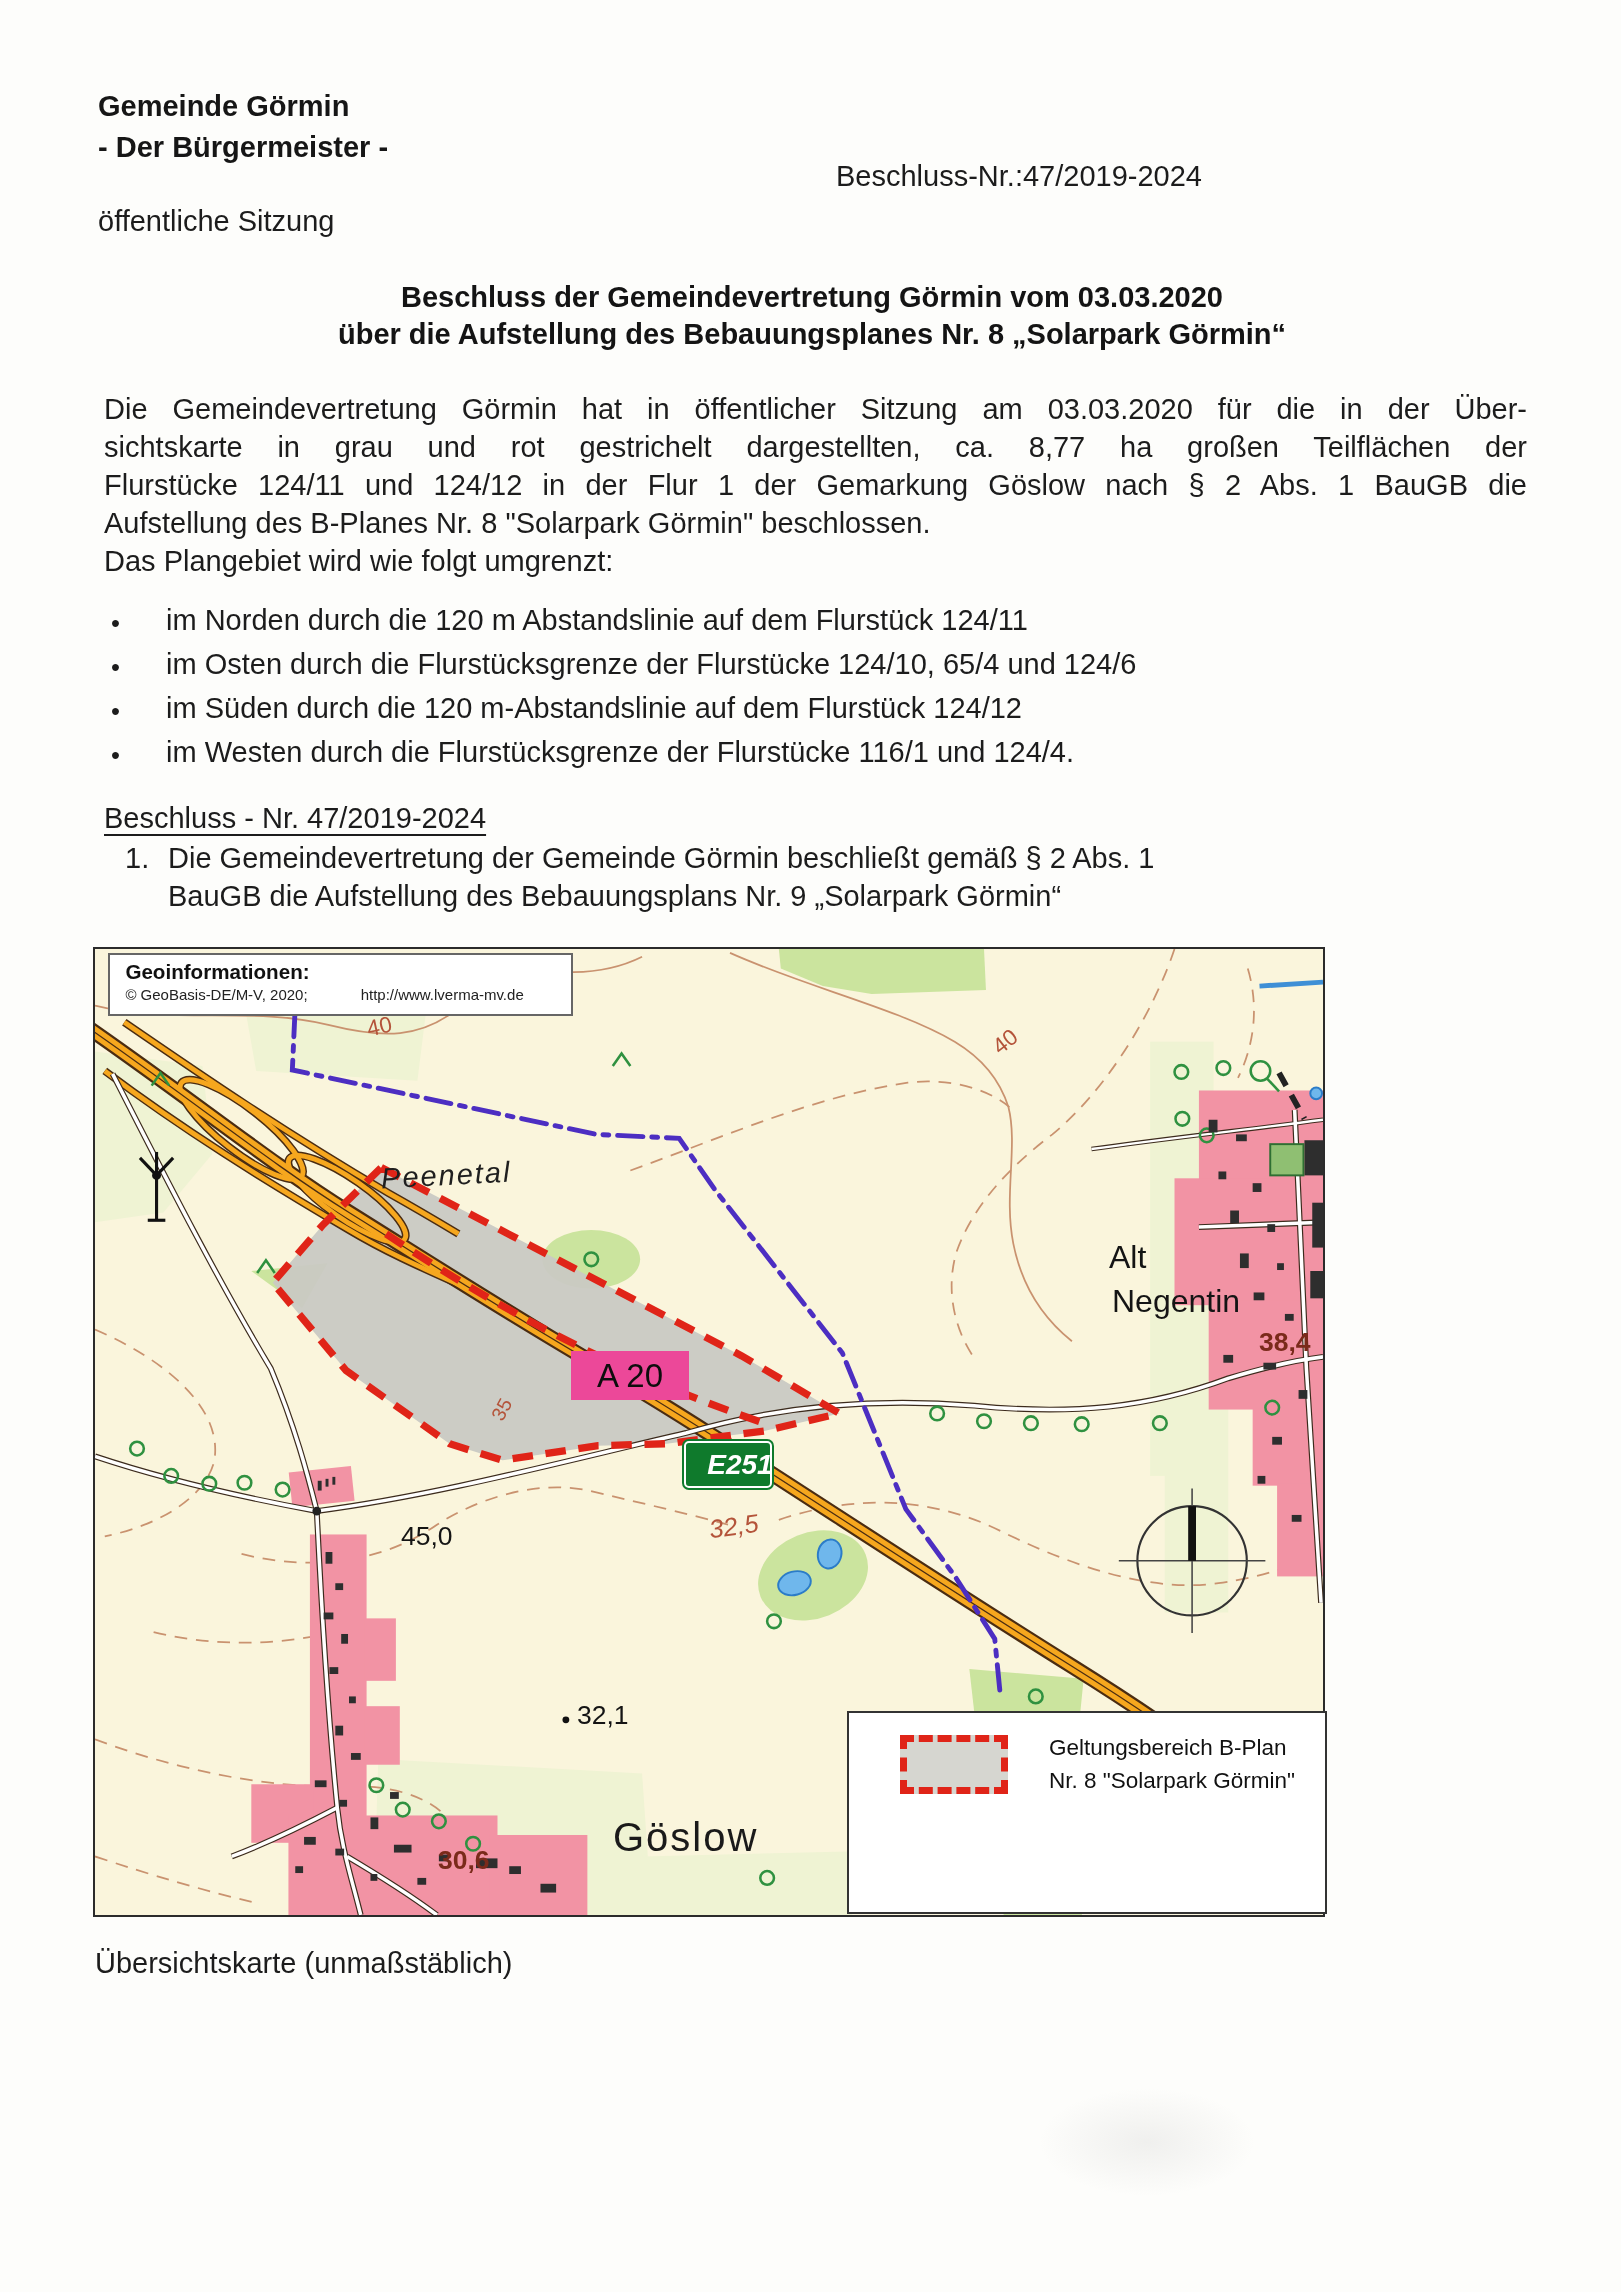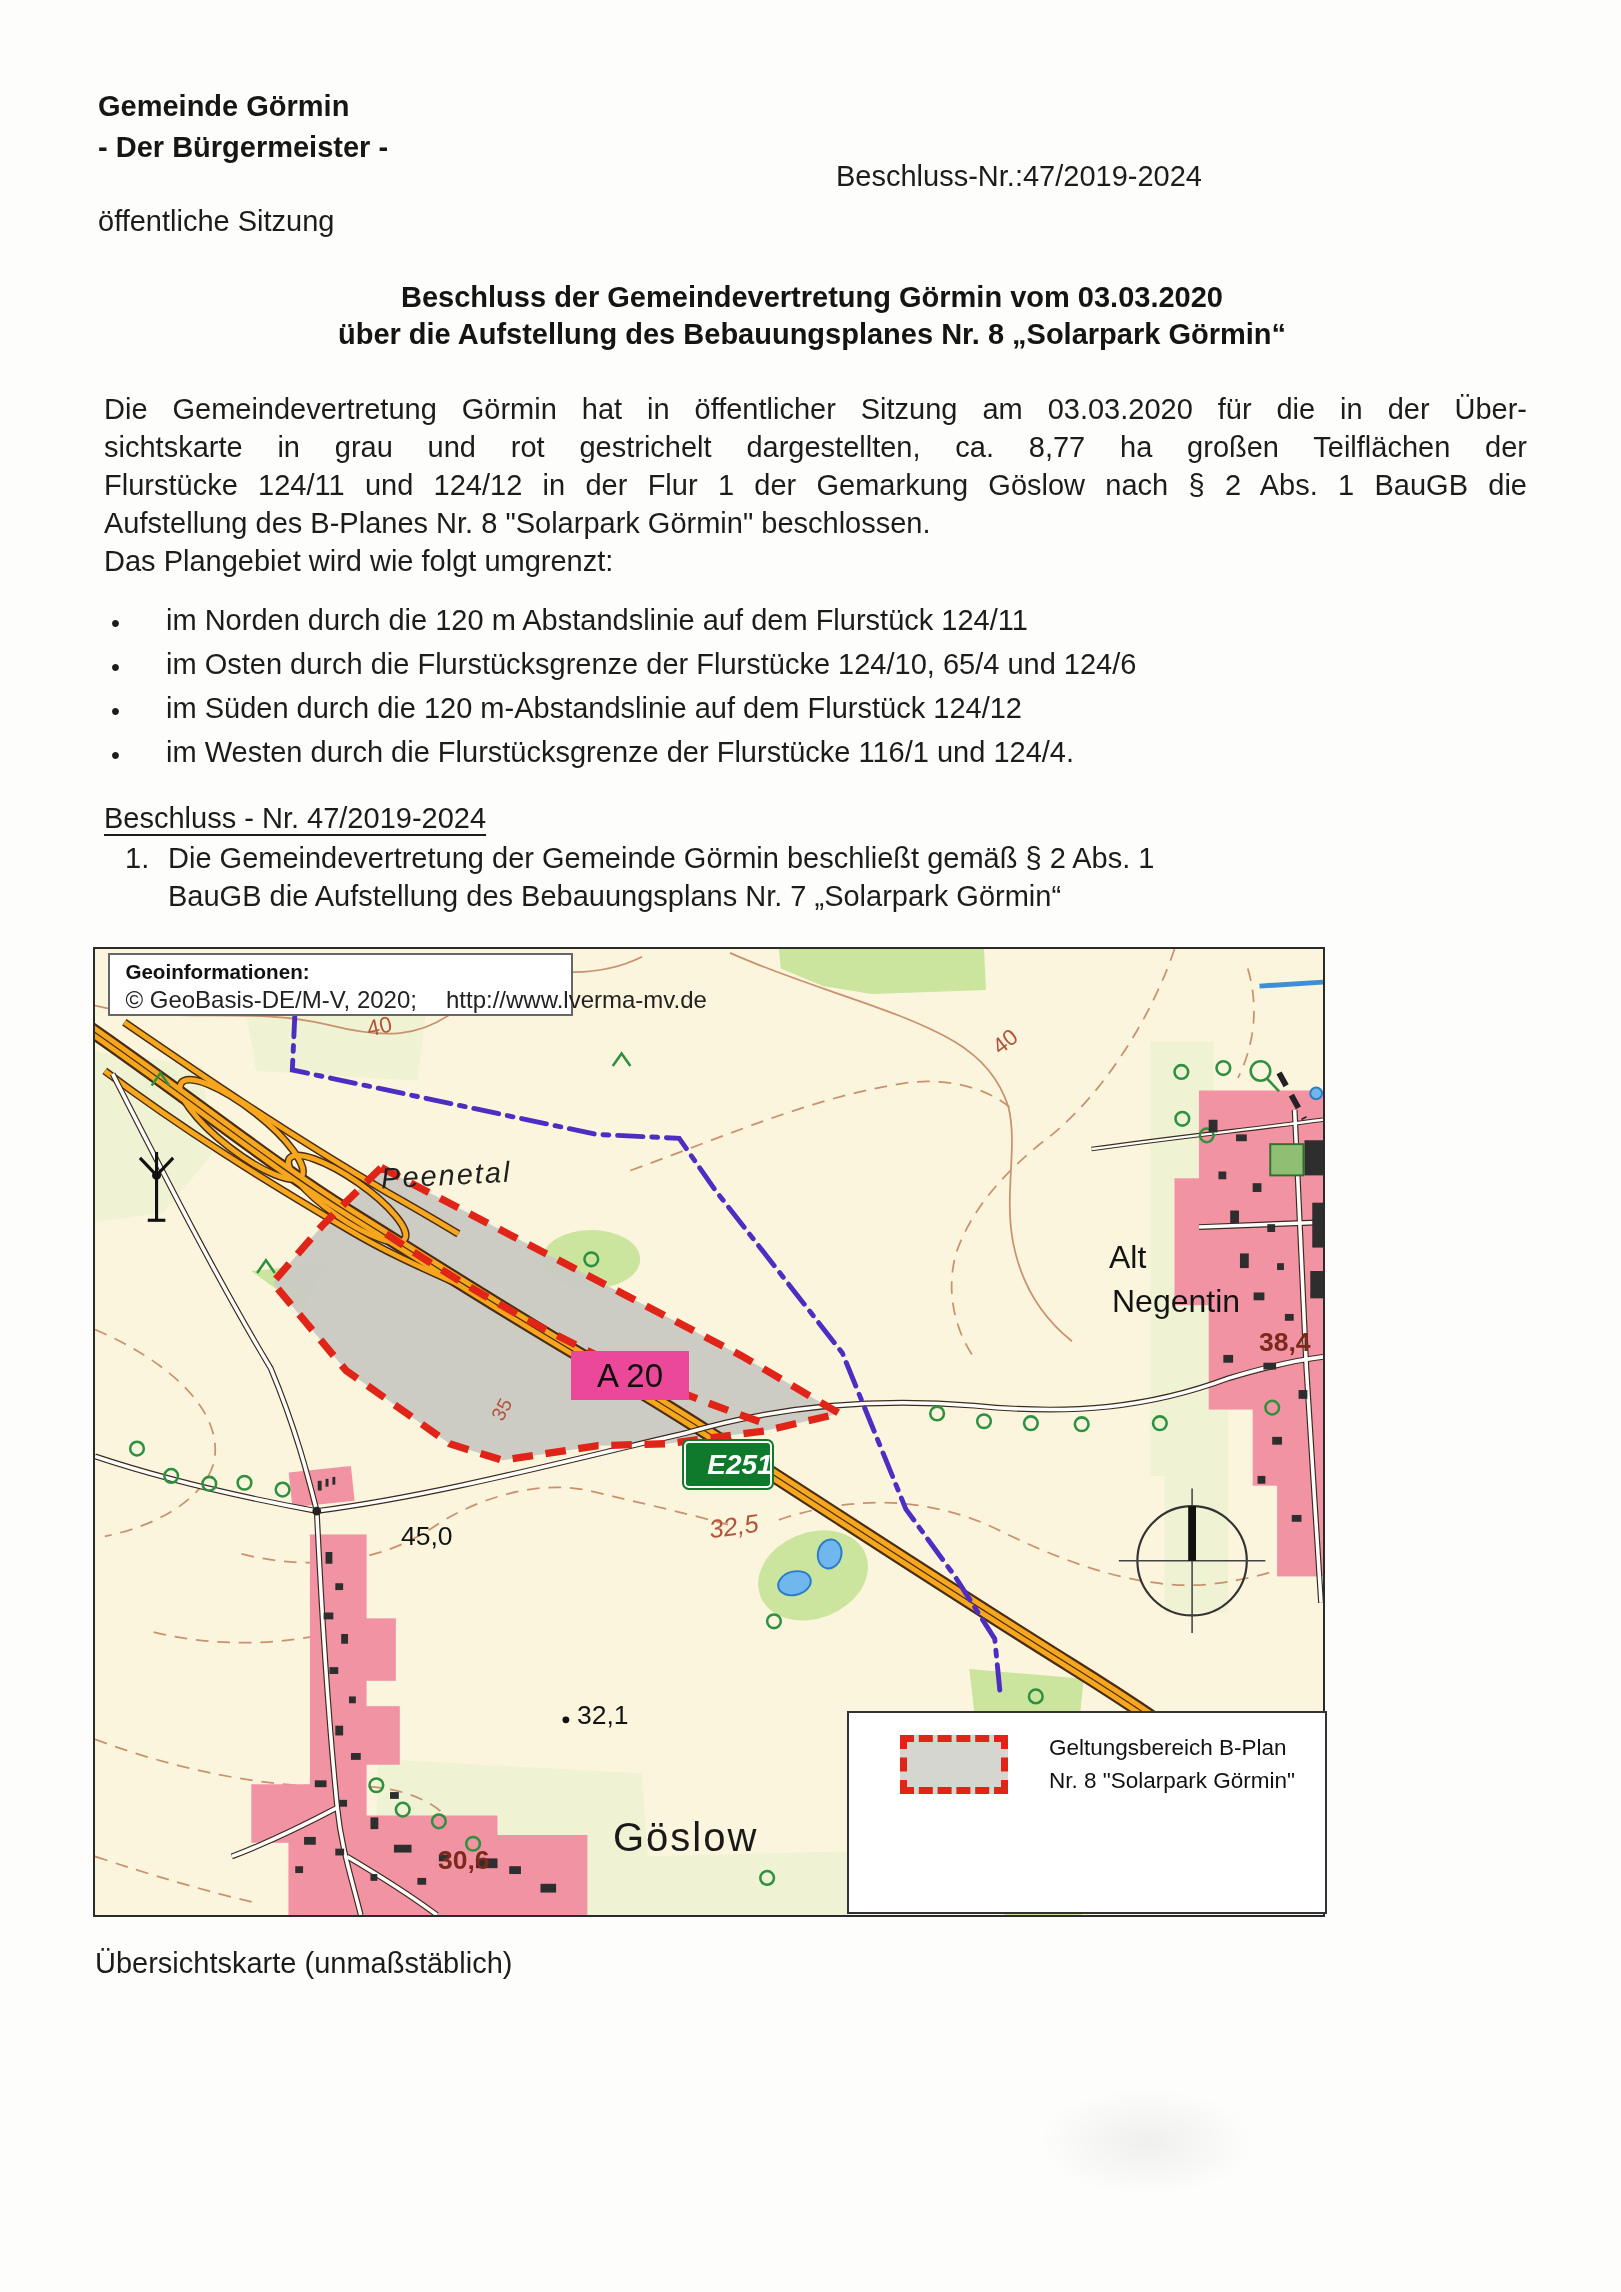--- a/index.html
+++ b/index.html
@@ -25,21 +25,21 @@
   .smudge{left:1039px; top:2088px; width:216px; height:108px; border-radius:50%;
     background:radial-gradient(closest-side, rgba(120,120,120,.10), rgba(120,120,120,0)); }
 
   
   .map{left:93px; top:947px; width:1232px; height:970px; border:2px solid #2b2b2b; box-sizing:border-box; background:#faf5dc;}
   .map svg{position:absolute; left:0; top:0; width:100%; height:100%;}
   .map-label{position:absolute; white-space:nowrap;}
 
   .geo-box{left:12.7px; top:3.9px; width:465px; height:63px; background:#fff; border:2px solid #666; box-sizing:border-box; padding:4.9px 11.8px 0 15.7px;}
   .geo-title{font-size:20.6px; font-weight:bold; color:#111;}
-  .geo-line{font-size:24px; color:#222; margin-top:2px; display:flex;}
+  .geo-line{font-size:15px; color:#222; margin-top:2px; display:flex;gap:24px;}
   .geo-url{margin-left:29px;}
 
   .lbl-peenetal{left:286px; top:210px; font-size:29px; font-style:italic; letter-spacing:2px; color:#1f1f1f; transform:rotate(-3deg);}
   .lbl-a20{left:476px; top:402px; width:118px; height:49px; background:#ec4899; color:#0d0d0d; font-size:33px; display:flex; align-items:center; justify-content:center;}
   .lbl-e251{left:589px; top:492px; width:88px; height:47px; background:var(--sign_green,#0f7a2c); border:2.9px solid #fff; box-shadow:0 0 0 2px var(--sign_green,#0f7a2c); border-radius:4.9px; box-sizing:border-box; color:#fff; font-size:28px; font-weight:bold; font-style:italic; display:flex; align-items:center; justify-content:center;padding-left:24px;}
   .lbl-alt{left:1014px; top:290px; font-size:32px; color:#141414;}
   .lbl-negentin{left:1017px; top:334px; font-size:32px; color:#141414;}
   .lbl-goslow{left:518px; top:866px; font-size:40px; letter-spacing:2px; color:#1a1a1a;}
   .lbl-384{left:1164px; top:378px; font-size:26.5px; font-weight:bold; color:var(--spot_red,#7a2a1a);}
   .lbl-340{left:306px; top:572px; font-size:26.5px; color:#141414;}
@@ -122,21 +122,21 @@
       <span>im Westen durch die Flurstücksgrenze der Flurstücke 116/1 und 124/4.</span>
     </div>
   </div>
 
   <div class="abs dec-head">Beschluss - Nr. 47/2019-2024</div>
 
   <div class="abs dec-item">
     <div class="dec-num">1.</div>
     <div>
       <div>Die Gemeindevertretung der Gemeinde Görmin beschließt gemäß § 2 Abs. 1</div>
-      <div>BauGB die Aufstellung des Bebauungsplans Nr. 7 „Solarpark Görmin“</div>
+      <div>BauGB die Aufstellung des Bebauungsplans Nr. 9 „Solarpark Görmin“</div>
     </div>
   </div>
 
   <div class="abs map">
     <svg viewBox="0 0 1257 990" preserveAspectRatio="none">
 
       <rect x="0" y="0" width="1257" height="990" fill="#faf5dc"></rect>
 
       <g>
         <path class="veg1" d="M0,105 L110,120 L120,210 L70,270 L0,280 Z"></path>

